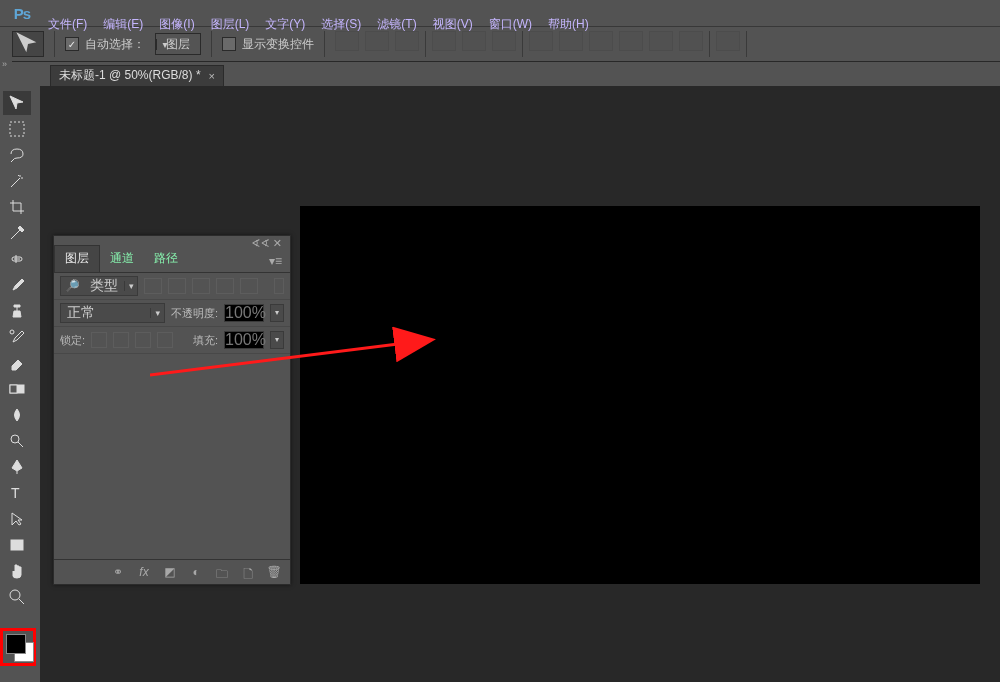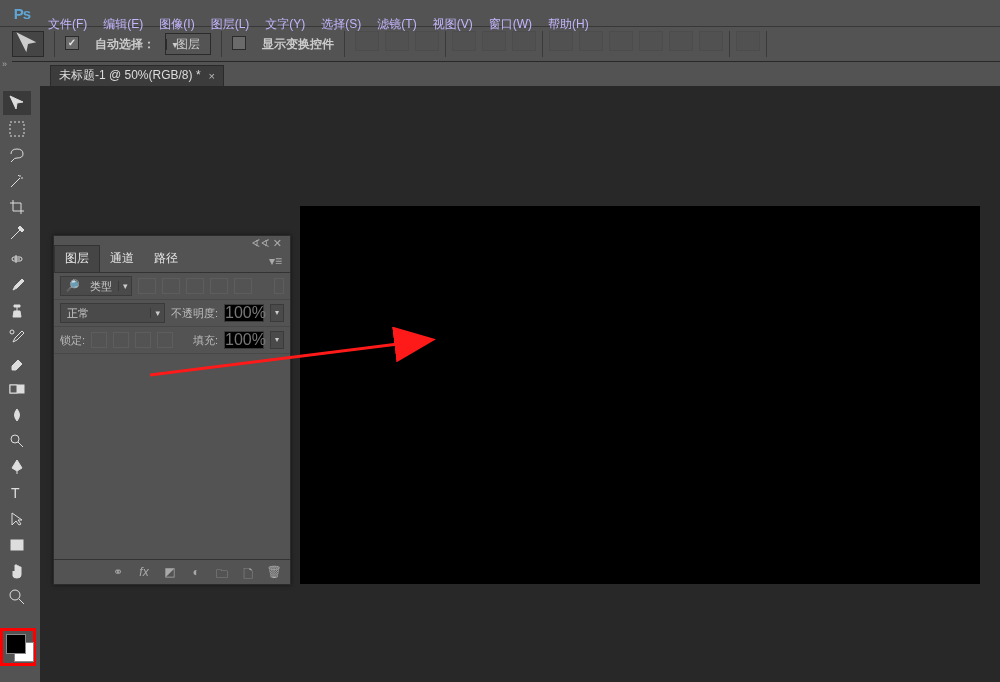--- a/index.html
+++ b/index.html
@@ -4,21 +4,21 @@
 <style>
   html,body{margin:0;padding:0;width:1000px;height:682px;background:#535353;font-family:"Microsoft YaHei",Arial,sans-serif;font-size:12px;color:#ccc;overflow:hidden;position:relative;}
   
   .menubar{height:26px;background:#535353;display:flex;align-items:center;padding-left:6px;gap:0;}
   .ps-logo{width:24px;height:20px;margin-right:10px;display:flex;align-items:center;justify-content:center;}
   .ps-logo span{font-weight:bold;font-size:15px;color:#5fa6d6;letter-spacing:-1px;padding-left:8px;}
   .menu-item{padding:0 8px;font-size:12px;color:#c4b5fd;cursor:default;margin-top:22px;}
   
   .optionsbar{height:34px;background:#535353;border-top:1px solid #383838;border-bottom:1px solid #282828;display:flex;align-items:center;padding-left:12px;gap:10px;}
   .optionsbar .tool-ind{width:30px;height:24px;border:1px solid #2a2a2a;display:flex;align-items:center;justify-content:center;background:#454545;}
-  .chk{display:flex;align-items:flex-start;gap:16px;font-weight:bold;}
+  .chk{display:flex;align-items:center;gap:6px;}
   .chk .box{width:12px;height:12px;border:1px solid #2a2a2a;background:#6a6a6a;display:flex;align-items:center;justify-content:center;}
   .chk .box.checked::after{content:"✓";font-size:10px;color:#e8e8e8;}
   .select{display:flex;align-items:center;height:20px;border:1px solid #2a2a2a;background:#545454;}
   .select .val{padding:0 10px;}
   .select .arrow{width:16px;text-align:center;border-left:1px solid #2a2a2a;font-size:10px;}
   .sep{width:1px;height:26px;background:#3a3a3a;}
   .opt-icons{display:flex;gap:6px;}
   .opt-ic{width:22px;height:18px;border:1px solid #444;background:#505050;opacity:.45;}
   
   .expand-strip{position:absolute;left:0;top:60px;width:12px;height:12px;background:#535353;}
@@ -34,26 +34,26 @@
   
   .doc-tab-row{position:absolute;left:40px;top:64px;height:22px;display:flex;align-items:center;margin-left:10px;}
   .doc-tab{background:#3c3c3c;border:1px solid #2a2a2a;border-bottom:none;height:20px;display:flex;align-items:center;padding:0 8px;gap:8px;color:#ddd;}
   .doc-tab .close{font-size:11px;color:#bbb;}
   .canvas-area{position:absolute;left:40px;top:86px;right:0;bottom:0;background:#282828;}
   .canvas{position:absolute;left:260px;top:120px;width:680px;height:378px;background:#000;}
   
   .panel{position:absolute;left:53px;top:235px;width:236px;height:348px;background:#535353;border:1px solid #2b2b2b;box-shadow:0 0 4px rgba(0,0,0,.5);}
   .panel .collapse{position:absolute;right:4px;top:-1px;font-size:11px;color:#aaa;padding:2px 4px;}
   .panel .tabs{height:24px;display:flex;align-items:flex-end;border-bottom:1px solid #333;margin-top:12px;}
-  .panel .tab{padding:4px 10px 5px;font-size:12px;color:#e5e5e5;}
+  .panel .tab{padding:4px 10px 5px;font-size:12px;color:#86efac;}
   .panel .tab.active{background:#454545;color:#e8e8e8;border-top:1px solid #333;border-left:1px solid #333;border-right:1px solid #333;}
   .panel .menu-dots{margin-left:auto;padding:4px 8px;color:#aaa;}
   .panel-row{display:flex;align-items:center;height:26px;padding:0 6px;gap:6px;border-bottom:1px solid #484848;}
   .panel-row .mini-select{display:flex;align-items:center;border:1px solid #3a3a3a;background:#4a4a4a;height:18px;}
-  .panel-row .mini-select .v{padding:5px 6px;font-size:11px;}
+  .panel-row .mini-select .v{padding:5px 6px;font-size:14px;}
   .panel-row .mini-select .a{padding:0 4px;font-size:9px;border-left:1px solid #3a3a3a;}
   .panel-row .ricon{width:16px;height:14px;border:1px solid #666;opacity:.55;}
   .panel-row .lbl{font-size:11px;color:#bbb;}
   .panel-row .numbox{width:38px;height:16px;border:1px solid #3a3a3a;background:#000000;text-align:center;font-size:16px;color:#777;line-height:16px;}
   .panel-row .spin{width:12px;height:16px;border:1px solid #3a3a3a;background:#4a4a4a;font-size:8px;text-align:center;line-height:16px;}
   .layer-list{flex:1;background:#494949;height:206px;overflow:hidden;}
   .layer{display:flex;align-items:center;height:30px;background:#5a5a5a;border-bottom:1px solid #3a3a3a;padding:0 6px;gap:8px;}
   .layer .eye{width:14px;height:14px;}
   .layer .eye::before{content:"👁";font-size:11px;color:#ddd;}
   .layer .thumb{width:30px;height:22px;background:#000;border:1px solid #888;}

